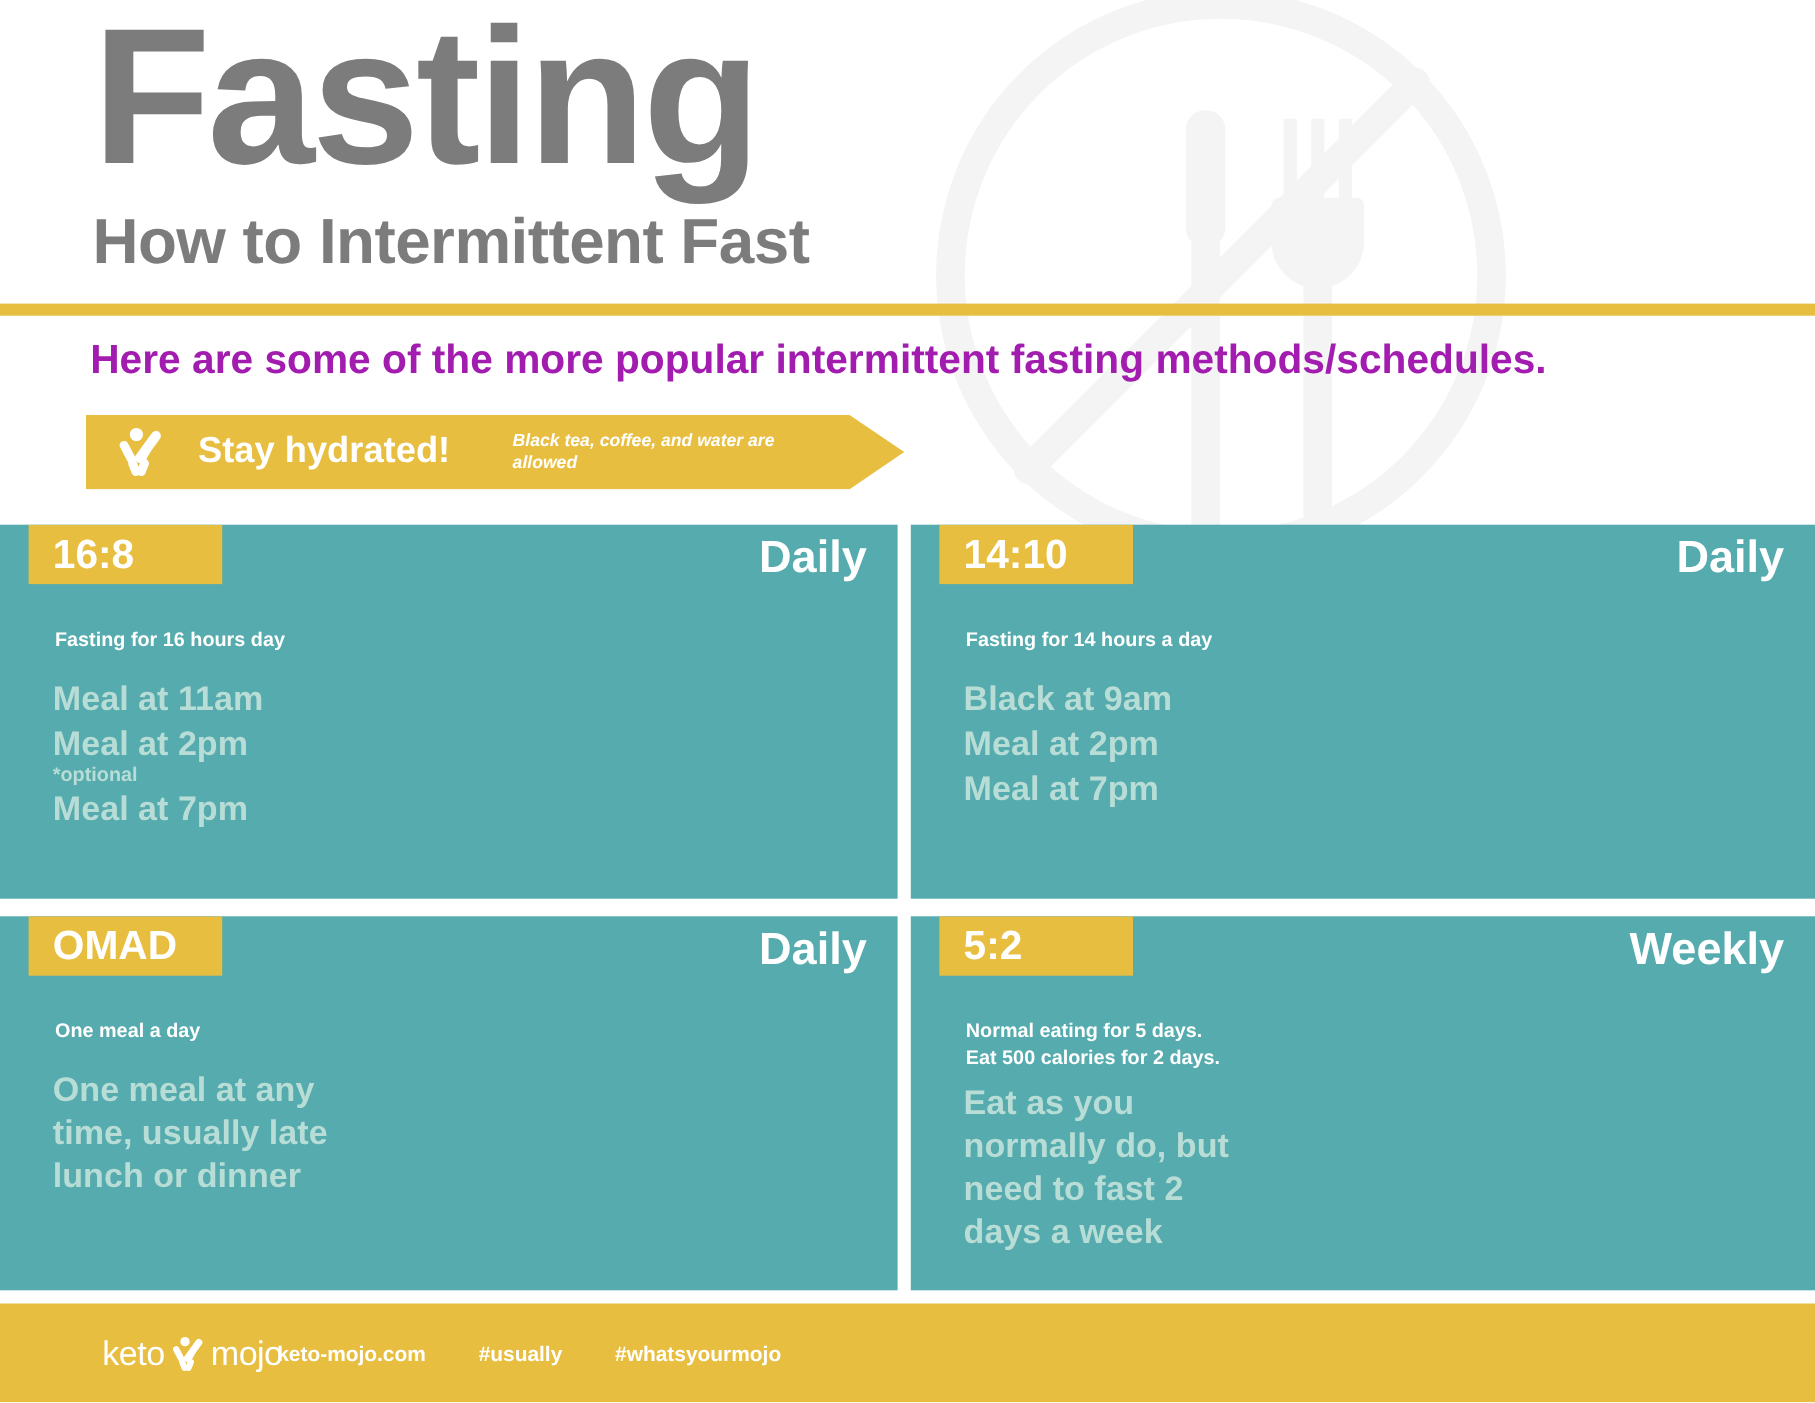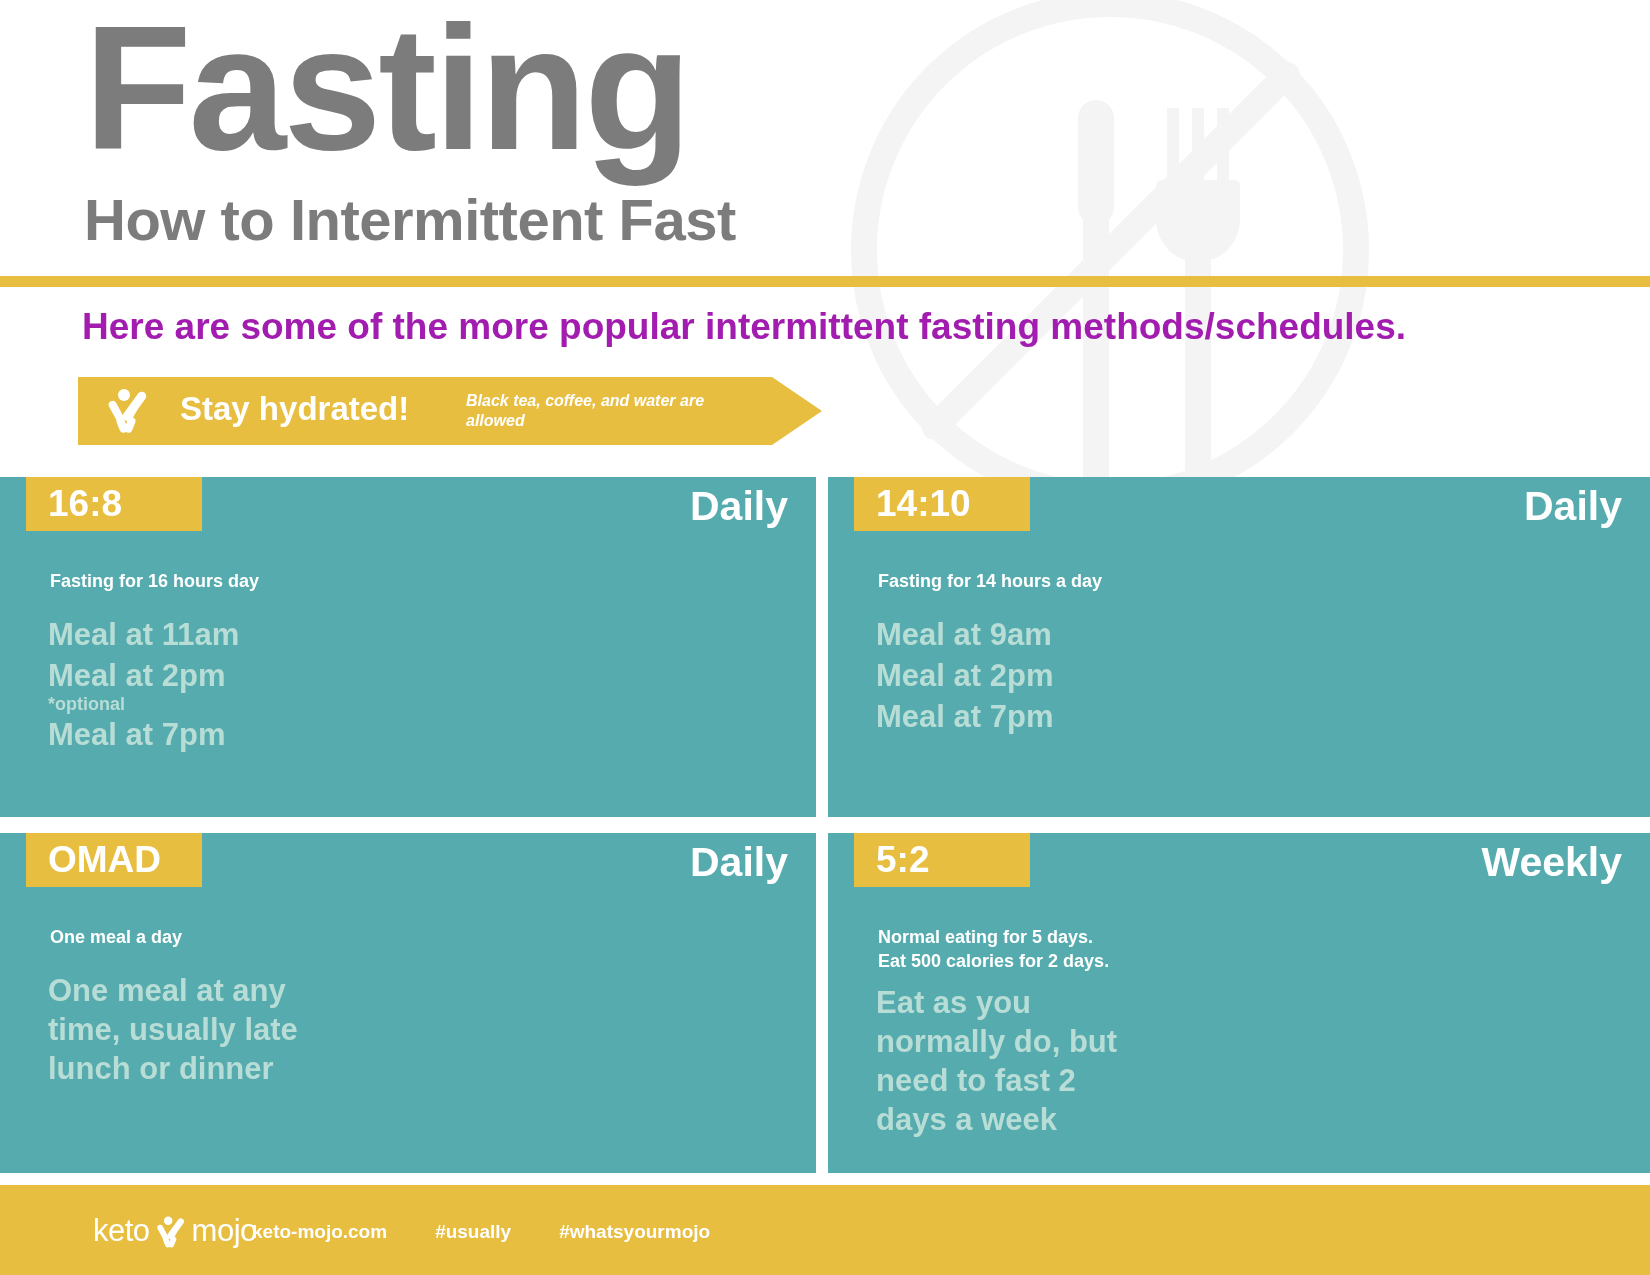--- a/index.html
+++ b/index.html
@@ -200,21 +200,21 @@
     width: 1650px;
     height: 90px;
     background: #e8be40;
     z-index: 3;
   }
   .footer-logo {
     position: absolute;
     left: 93px;
     top: 28px;
     display: flex;
-    align-items: flex-end;
+    align-items: center;
     gap: 2px;
     color: #ffffff;
     font-size: 31px;
     letter-spacing: -0.5px;
   }
   .footer-links {
     position: absolute;
     left: 252px;
     top: 36px;
     display: flex;
@@ -275,21 +275,21 @@
       <div>Meal at 7pm</div>
     </div>
 
   </div>
 
   <div class="panel p-tr">
     <div class="tag">14:10</div>
     <div class="cadence">Daily</div>
     <div class="subnote">Fasting for 14 hours a day</div>
     <div class="detail">
-      <div>Meal at 9am</div>
+      <div>Black at 9am</div>
       <div>Meal at 2pm</div>
       <div>Meal at 7pm</div>
     </div>
 
   </div>
 
   <div class="panel p-bl">
     <div class="tag">OMAD</div>
     <div class="cadence">Daily</div>
     <div class="subnote">One meal a day</div>

